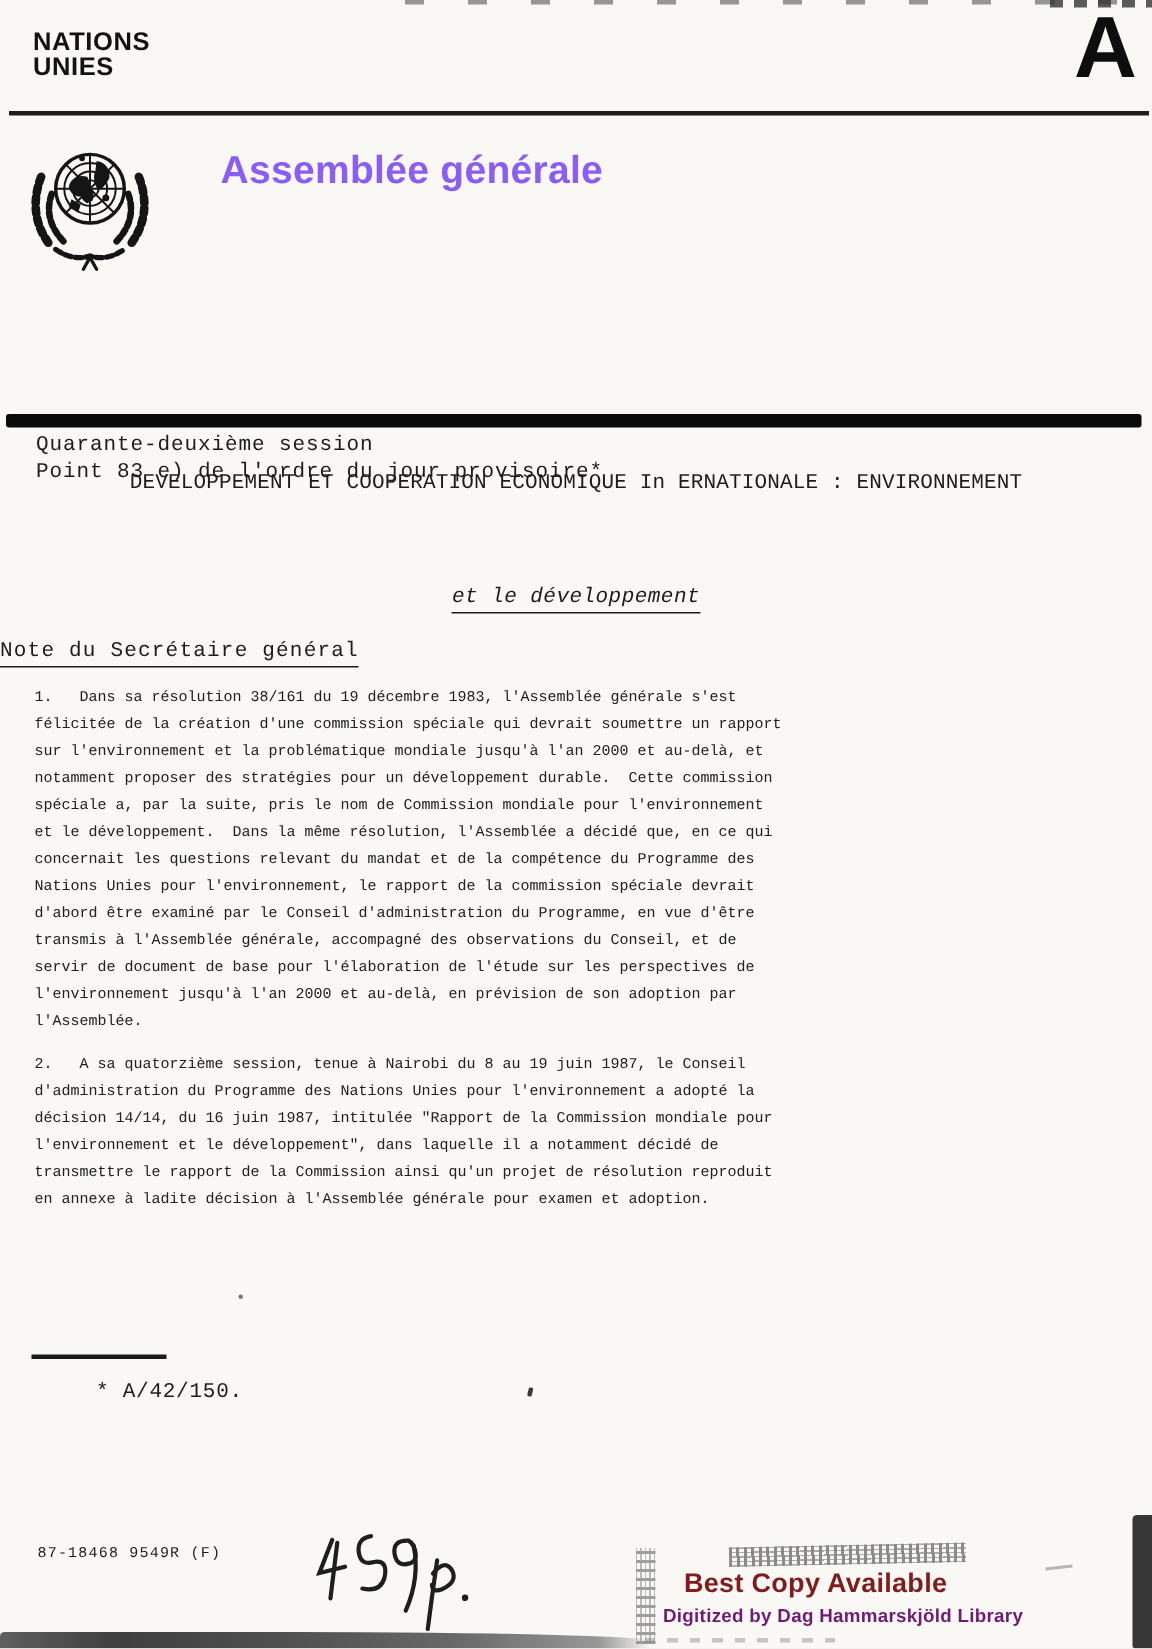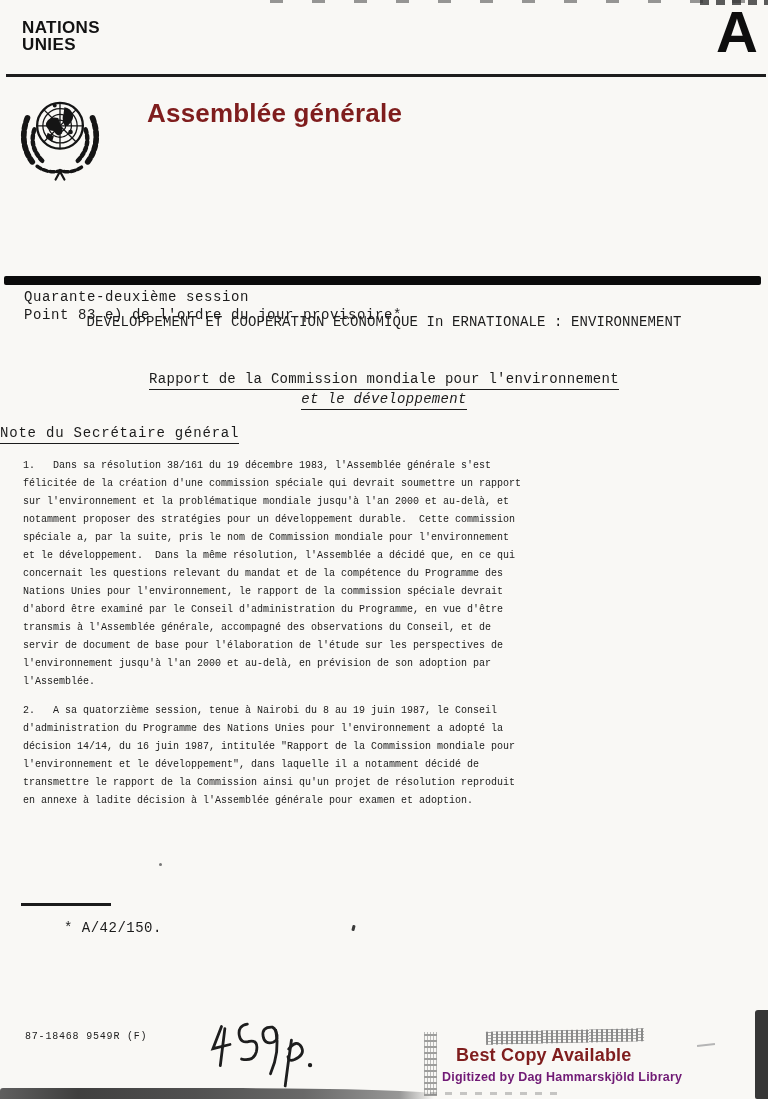--- a/index.html
+++ b/index.html
@@ -9,21 +9,21 @@
   .sans{font-family:"Liberation Sans","DejaVu Sans",sans-serif;}
   .abs{position:absolute;}
   .pre{white-space:pre;}
 
   #org-name{left:22px;top:19px;font-weight:bold;font-size:17px;line-height:17px;
             letter-spacing:.4px;color:#121212;}
   #doc-letter{left:716px;top:2px;font-weight:bold;font-size:58px;line-height:60px;color:#0e0e0e;}
   #rule-top{left:6px;top:74px;width:760px;height:3px;background:#1d1d1d;}
 
   #emblem{left:16px;top:92px;}
-  #assembly-title{left:147px;top:98px;font-weight:bold;font-size:26px;color:#7f1d1d;letter-spacing:.2px;}
+  #assembly-title{left:147px;top:98px;font-weight:bold;font-size:26px;color:#8b5cf6;letter-spacing:.2px;}
   #distribution{left:487px;top:102px;font-size:13px;line-height:15.8px;}
 
   #rule-main{left:4px;top:276px;width:757px;height:9px;background:#0b0b0b;border-radius:2px;}
   #session{left:24px;top:288px;font-size:14px;line-height:18px;letter-spacing:.6px;}
   #agenda-heading{left:0;top:314px;width:768px;text-align:center;font-size:14px;letter-spacing:.1px;}
 
   #report-title{left:0;top:370px;width:768px;text-align:center;}
   #report-title .u{display:inline-block;font-size:14px;line-height:15px;padding-bottom:2px;
                    border-bottom:1.6px solid #1c1c1c;letter-spacing:.3px;}
   #report-title .l2{margin-top:2px;font-style:italic;}
@@ -114,21 +114,21 @@
   <div class="abs sans" id="assembly-title">Assemblée générale</div>
 
 
   <div class="abs" id="rule-main"></div>
   <div class="abs pre" id="session">Quarante-deuxième session
 Point 83 e) de l'ordre du jour provisoire*</div>
 
   <div class="abs" id="agenda-heading">DEVELOPPEMENT ET COOPERATION ECONOMIQUE In ERNATIONALE : ENVIRONNEMENT</div>
 
   <div class="abs" id="report-title">
-    <span class="u">Rapport de la Commission mondiale pour l'environnement</span><br>
+    <br>
     <span class="u l2">et le développement</span>
   </div>
   <div class="abs" id="note-title">
     <span class="u">Note du Secrétaire général</span>
   </div>
 
   <div class="abs pre bodytext" id="para-1">1.   Dans sa résolution 38/161 du 19 décembre 1983, l'Assemblée générale s'est
 félicitée de la création d'une commission spéciale qui devrait soumettre un rapport
 sur l'environnement et la problématique mondiale jusqu'à l'an 2000 et au-delà, et
 notamment proposer des stratégies pour un développement durable.  Cette commission

